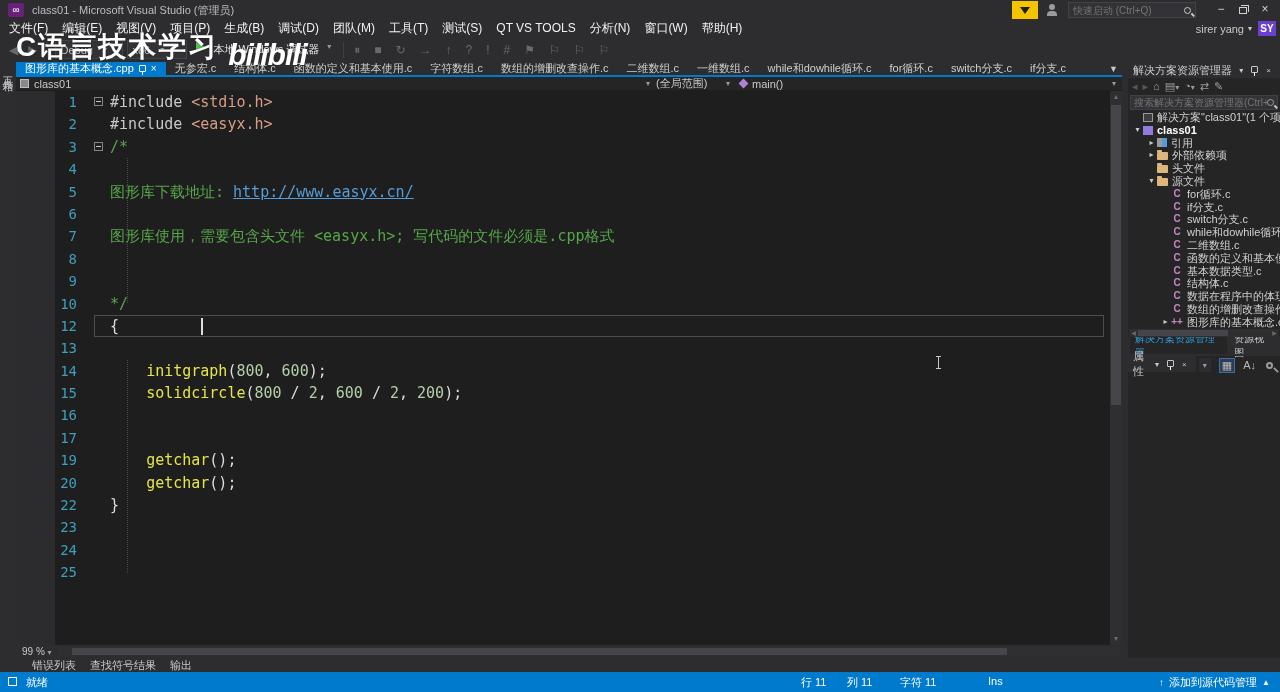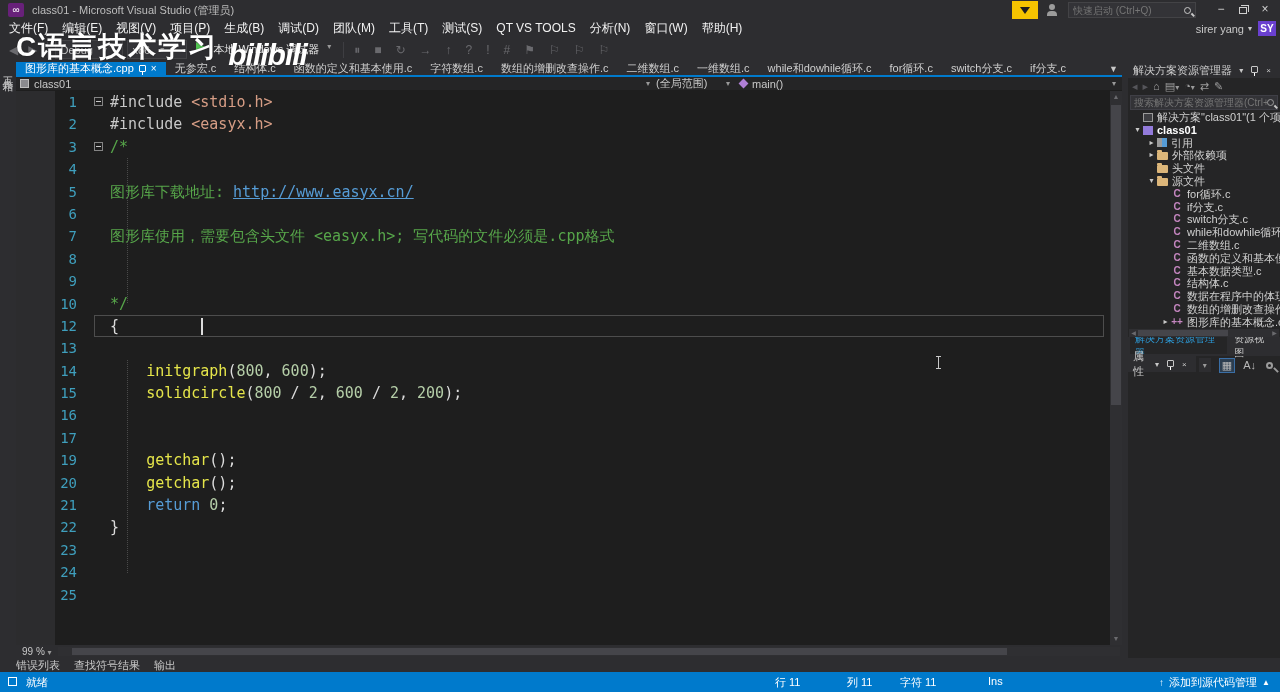--- a/index.html
+++ b/index.html
@@ -136,25 +136,25 @@
   #props{flex:1;display:flex;flex-direction:row;border-top:2px solid #2d2d30}
   .props-combo{height:14px;margin:2px 3px;background:#2d2d30;display:flex;align-items:center;justify-content:flex-end;padding:0 4px}
   .props-toolbar{height:18px;display:flex;align-items:center;gap:6px;padding:0 5px;font-size:11px;color:#b8b8b8}
   .pt-ico{padding:0 2px}
   .pt-ico.selected{border:1px solid #3a6ea5;background:#2d3e50}
   .key-ico{width:7px;height:7px;border:2px solid #9b9b9b;border-radius:50%;position:relative;display:inline-block}
   .key-ico::after{content:"";position:absolute;left:5px;top:5px;width:6px;height:2px;background:#9b9b9b;transform:rotate(45deg)}
   #props .empty{flex:1;background:#252526}
 
   
-  #bottom-tabs{position:absolute;left:0;top:658px;width:1280px;height:14px;display:flex;align-items:center;gap:14px;padding-left:16px;font-size:11px;color:#c8c8c8;background:#2d2d30}
+  #bottom-tabs{position:absolute;left:0;top:658px;width:1280px;height:14px;display:flex;align-items:center;gap:14px;padding-left:32px;font-size:11px;color:#c8c8c8;background:#2d2d30}
   #statusbar{position:absolute;left:0;top:672px;width:1280px;height:35px;background:#007acc;color:#fff;font-size:11px}
   .sb-ready{position:absolute;left:26px;top:3px}
   .sb-winico{position:absolute;left:8px;top:5px;width:9px;height:9px;border:1px solid #fff}
-  .sb-line{position:absolute;left:775px;top:3px}
+  .sb-line{position:absolute;left:801px;top:3px}
   .sb-col{position:absolute;left:847px;top:3px}
   .sb-char{position:absolute;left:900px;top:3px}
   .sb-ins{position:absolute;left:988px;top:3px}
   .sb-scc{position:absolute;right:10px;top:3px;display:flex;gap:5px;align-items:center}
   .sb-scc .up{font-size:10px}
   .sb-scc .tri{font-size:8px}
 </style>
 </head>
 <body>
 
@@ -318,21 +318,20 @@
               <div class="code-line"><span class="ln">9</span><span class="fold-col"></span><span class="code-text"></span></div>
               <div class="code-line"><span class="ln">10</span><span class="fold-col"></span><span class="code-text"><span class="seg-com">*/</span></span></div>
               <div class="code-line"><span class="ln">12</span><span class="fold-col"></span><span class="code-text"><span class="seg-pun">{</span></span></div>
               <div class="code-line"><span class="ln">13</span><span class="fold-col"></span><span class="code-text"></span></div>
               <div class="code-line"><span class="ln">14</span><span class="fold-col"></span><span class="code-text"><span class="seg-pun">    </span><span class="seg-fn">initgraph</span><span class="seg-pun">(</span><span class="seg-num">800</span><span class="seg-pun">, </span><span class="seg-num">600</span><span class="seg-pun">);</span></span></div>
               <div class="code-line"><span class="ln">15</span><span class="fold-col"></span><span class="code-text"><span class="seg-pun">    </span><span class="seg-fn">solidcircle</span><span class="seg-pun">(</span><span class="seg-num">800</span><span class="seg-op"> / </span><span class="seg-num">2</span><span class="seg-pun">, </span><span class="seg-num">600</span><span class="seg-op"> / </span><span class="seg-num">2</span><span class="seg-pun">, </span><span class="seg-num">200</span><span class="seg-pun">);</span></span></div>
               <div class="code-line"><span class="ln">16</span><span class="fold-col"></span><span class="code-text"></span></div>
               <div class="code-line"><span class="ln">17</span><span class="fold-col"></span><span class="code-text"></span></div>
               <div class="code-line"><span class="ln">19</span><span class="fold-col"></span><span class="code-text"><span class="seg-pun">    </span><span class="seg-fn">getchar</span><span class="seg-pun">();</span></span></div>
               <div class="code-line"><span class="ln">20</span><span class="fold-col"></span><span class="code-text"><span class="seg-pun">    </span><span class="seg-fn">getchar</span><span class="seg-pun">();</span></span></div>
-              <div class="code-line"><span class="ln">21</span><span class="fold-col"></span><span class="code-text"><span class="seg-pun">    </span><span class="seg-kw">return </span><span class="seg-num">0</span><span class="seg-pun">;</span></span></div>
               <div class="code-line"><span class="ln">22</span><span class="fold-col"></span><span class="code-text"><span class="seg-pun">}</span></span></div>
               <div class="code-line"><span class="ln">23</span><span class="fold-col"></span><span class="code-text"></span></div>
               <div class="code-line"><span class="ln">24</span><span class="fold-col"></span><span class="code-text"></span></div>
               <div class="code-line"><span class="ln">25</span><span class="fold-col"></span><span class="code-text"></span></div>
             </div>
           <div id="cur-line"></div>
           <div id="caret"></div>
           <div class="guide" style="top:67px;height:145px"></div>
           <div class="guide" style="top:269px;height:213px"></div>
           <div id="ibeam"></div>

